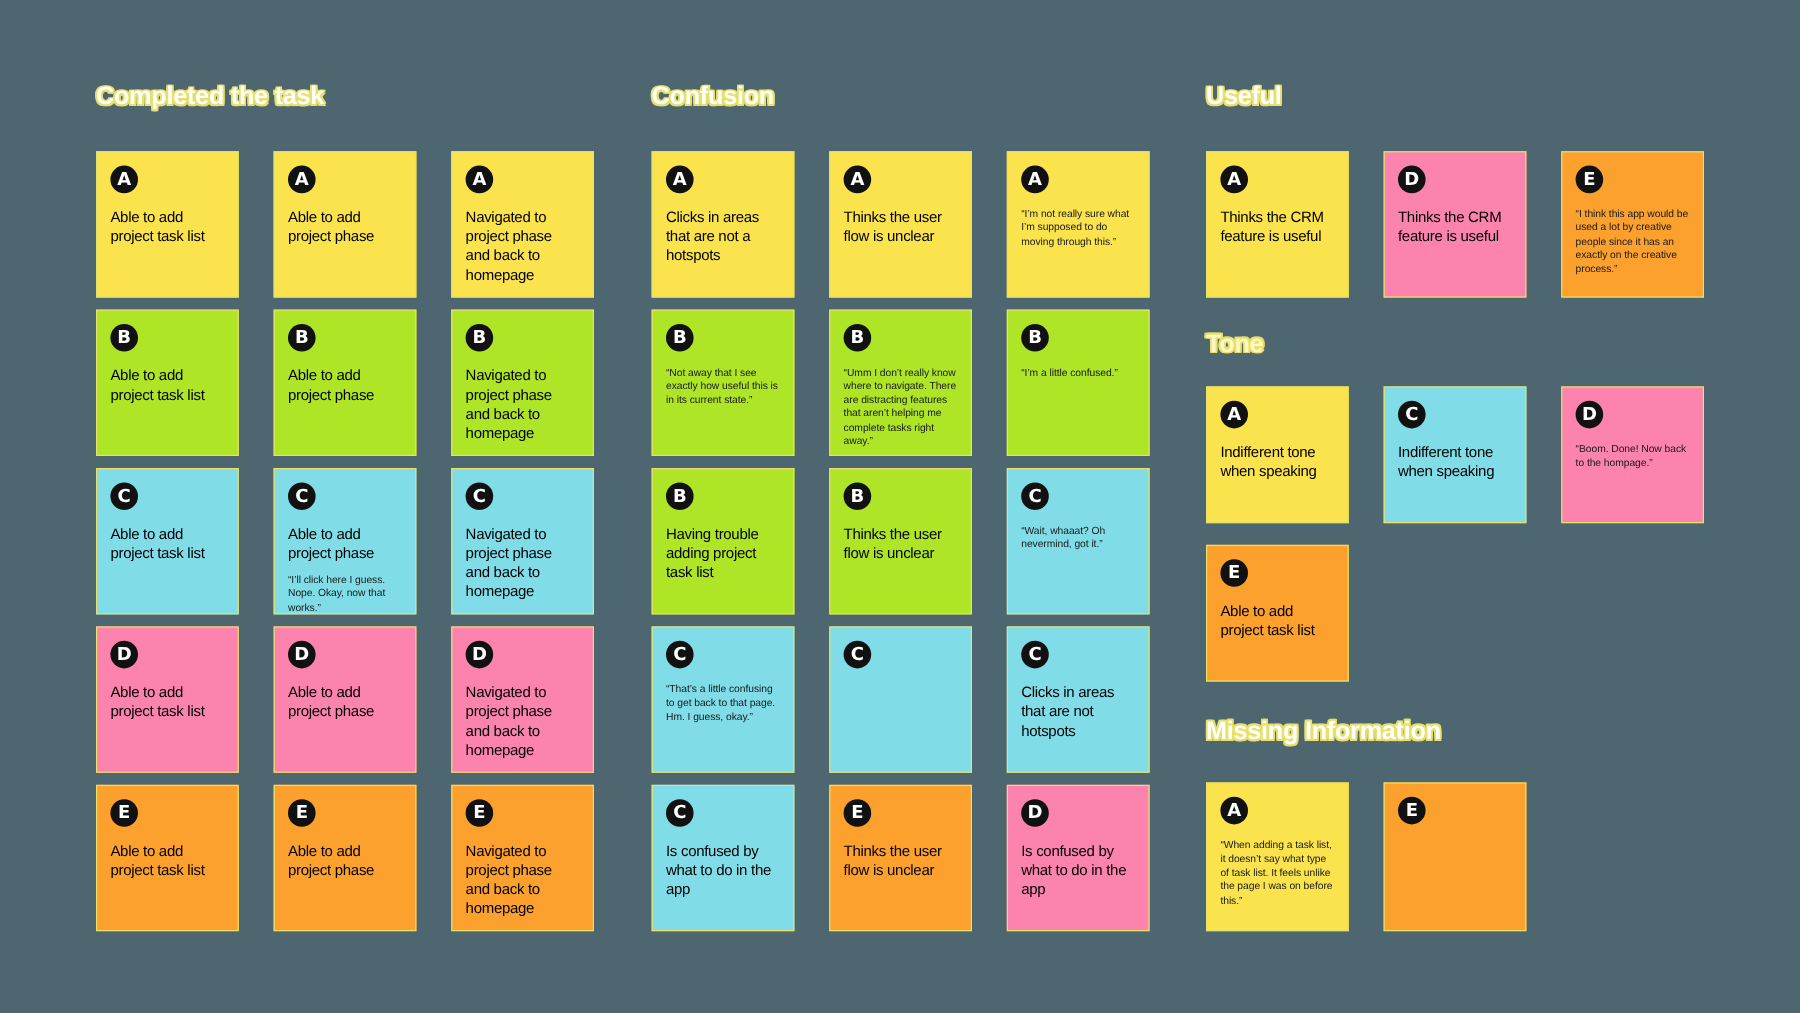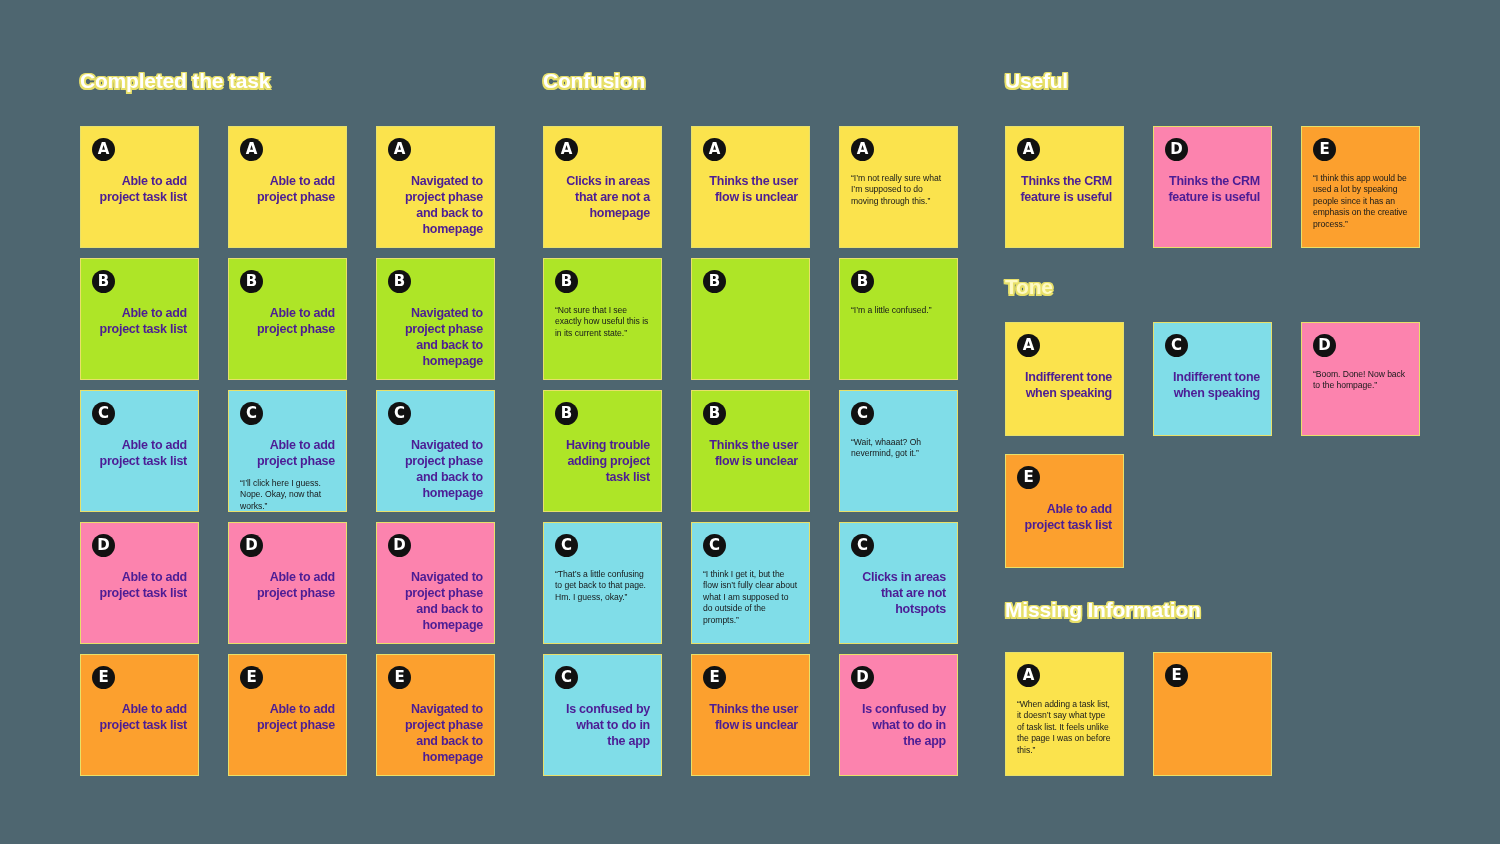--- a/index.html
+++ b/index.html
@@ -65,25 +65,24 @@
     font-weight: bold;
     line-height: 23px;
     text-align: center;
     flex: none;
     margin-bottom: 12px;
     font-family: "DejaVu Sans", sans-serif;
   }
 
   .card-title {
     font-size: 12.5px;
-    font-weight: bold;
+    font-weight: normal;
     line-height: 1.28;
-    color: #4c1d95;
+    color: #000000;
     letter-spacing: -0.25px;
-    text-align: right;
   }
   .card-quote {
     font-size: 8.6px;
     font-weight: normal;
     line-height: 1.33;
     color: #17191a;
     letter-spacing: -0.05px;
   }
   .card-title + .card-quote { margin-top: 9px; }
 </style>
@@ -155,36 +154,37 @@
       <div class="card orange" style="left: 228px; top: 654px; height: 122px;">
         <div class="badge">E</div>
         <div class="card-title">Able to add project phase</div>
       </div>
       <div class="card orange" style="left: 376px; top: 654px; height: 122px;">
         <div class="badge">E</div>
         <div class="card-title">Navigated to project phase and back to homepage</div>
       </div>
       <div class="card yellow" style="left: 543px; top: 126px; height: 122px;">
         <div class="badge">A</div>
-        <div class="card-title">Clicks in areas that are not a homepage</div>
+        <div class="card-title">Clicks in areas that are not a hotspots</div>
       </div>
       <div class="card yellow" style="left: 691px; top: 126px; height: 122px;">
         <div class="badge">A</div>
         <div class="card-title">Thinks the user flow is unclear</div>
       </div>
       <div class="card yellow" style="left: 839px; top: 126px; height: 122px;">
         <div class="badge">A</div>
         <div class="card-quote">“I’m not really sure what I’m supposed to do moving through this.”</div>
       </div>
       <div class="card green" style="left: 543px; top: 258px; height: 122px;">
         <div class="badge">B</div>
-        <div class="card-quote">“Not sure that I see exactly how useful this is in its current state.”</div>
+        <div class="card-quote">“Not away that I see exactly how useful this is in its current state.”</div>
       </div>
       <div class="card green" style="left: 691px; top: 258px; height: 122px;">
         <div class="badge">B</div>
+        <div class="card-quote">“Umm I don’t really know where to navigate. There are distracting features that aren’t helping me complete tasks right away.”</div>
       </div>
       <div class="card green" style="left: 839px; top: 258px; height: 122px;">
         <div class="badge">B</div>
         <div class="card-quote">“I’m a little confused.”</div>
       </div>
       <div class="card green" style="left: 543px; top: 390px; height: 122px;">
         <div class="badge">B</div>
         <div class="card-title">Having trouble adding project task list</div>
       </div>
       <div class="card green" style="left: 691px; top: 390px; height: 122px;">
@@ -194,21 +194,20 @@
       <div class="card cyan" style="left: 839px; top: 390px; height: 122px;">
         <div class="badge">C</div>
         <div class="card-quote">“Wait, whaaat? Oh nevermind, got it.”</div>
       </div>
       <div class="card cyan" style="left: 543px; top: 522px; height: 122px;">
         <div class="badge">C</div>
         <div class="card-quote">“That’s a little confusing to get back to that page. Hm. I guess, okay.”</div>
       </div>
       <div class="card cyan" style="left: 691px; top: 522px; height: 122px;">
         <div class="badge">C</div>
-        <div class="card-quote">“I think I get it, but the flow isn’t fully clear about what I am supposed to do outside of the prompts.”</div>
       </div>
       <div class="card cyan" style="left: 839px; top: 522px; height: 122px;">
         <div class="badge">C</div>
         <div class="card-title">Clicks in areas that are not hotspots</div>
       </div>
       <div class="card cyan" style="left: 543px; top: 654px; height: 122px;">
         <div class="badge">C</div>
         <div class="card-title">Is confused by what to do in the app</div>
       </div>
       <div class="card orange" style="left: 691px; top: 654px; height: 122px;">
@@ -222,21 +221,21 @@
       <div class="card yellow" style="left: 1005px; top: 126px; height: 122px;">
         <div class="badge">A</div>
         <div class="card-title">Thinks the CRM feature is useful</div>
       </div>
       <div class="card pink" style="left: 1153px; top: 126px; height: 122px;">
         <div class="badge">D</div>
         <div class="card-title">Thinks the CRM feature is useful</div>
       </div>
       <div class="card orange" style="left: 1301px; top: 126px; height: 122px;">
         <div class="badge">E</div>
-        <div class="card-quote">“I think this app would be used a lot by speaking people since it has an emphasis on the creative process.”</div>
+        <div class="card-quote">“I think this app would be used a lot by creative people since it has an exactly on the creative process.”</div>
       </div>
       <div class="card yellow" style="left: 1005px; top: 322px; height: 114px;">
         <div class="badge">A</div>
         <div class="card-title">Indifferent tone when speaking</div>
       </div>
       <div class="card cyan" style="left: 1153px; top: 322px; height: 114px;">
         <div class="badge">C</div>
         <div class="card-title">Indifferent tone when speaking</div>
       </div>
       <div class="card pink" style="left: 1301px; top: 322px; height: 114px;">

